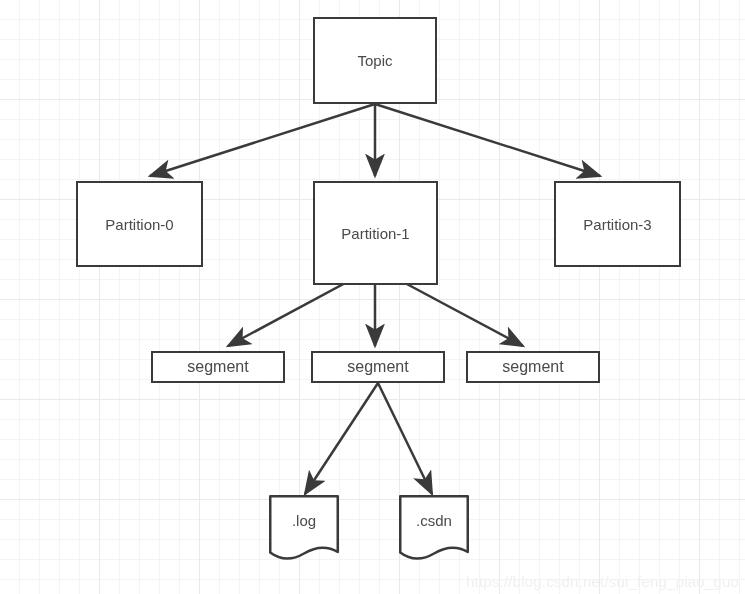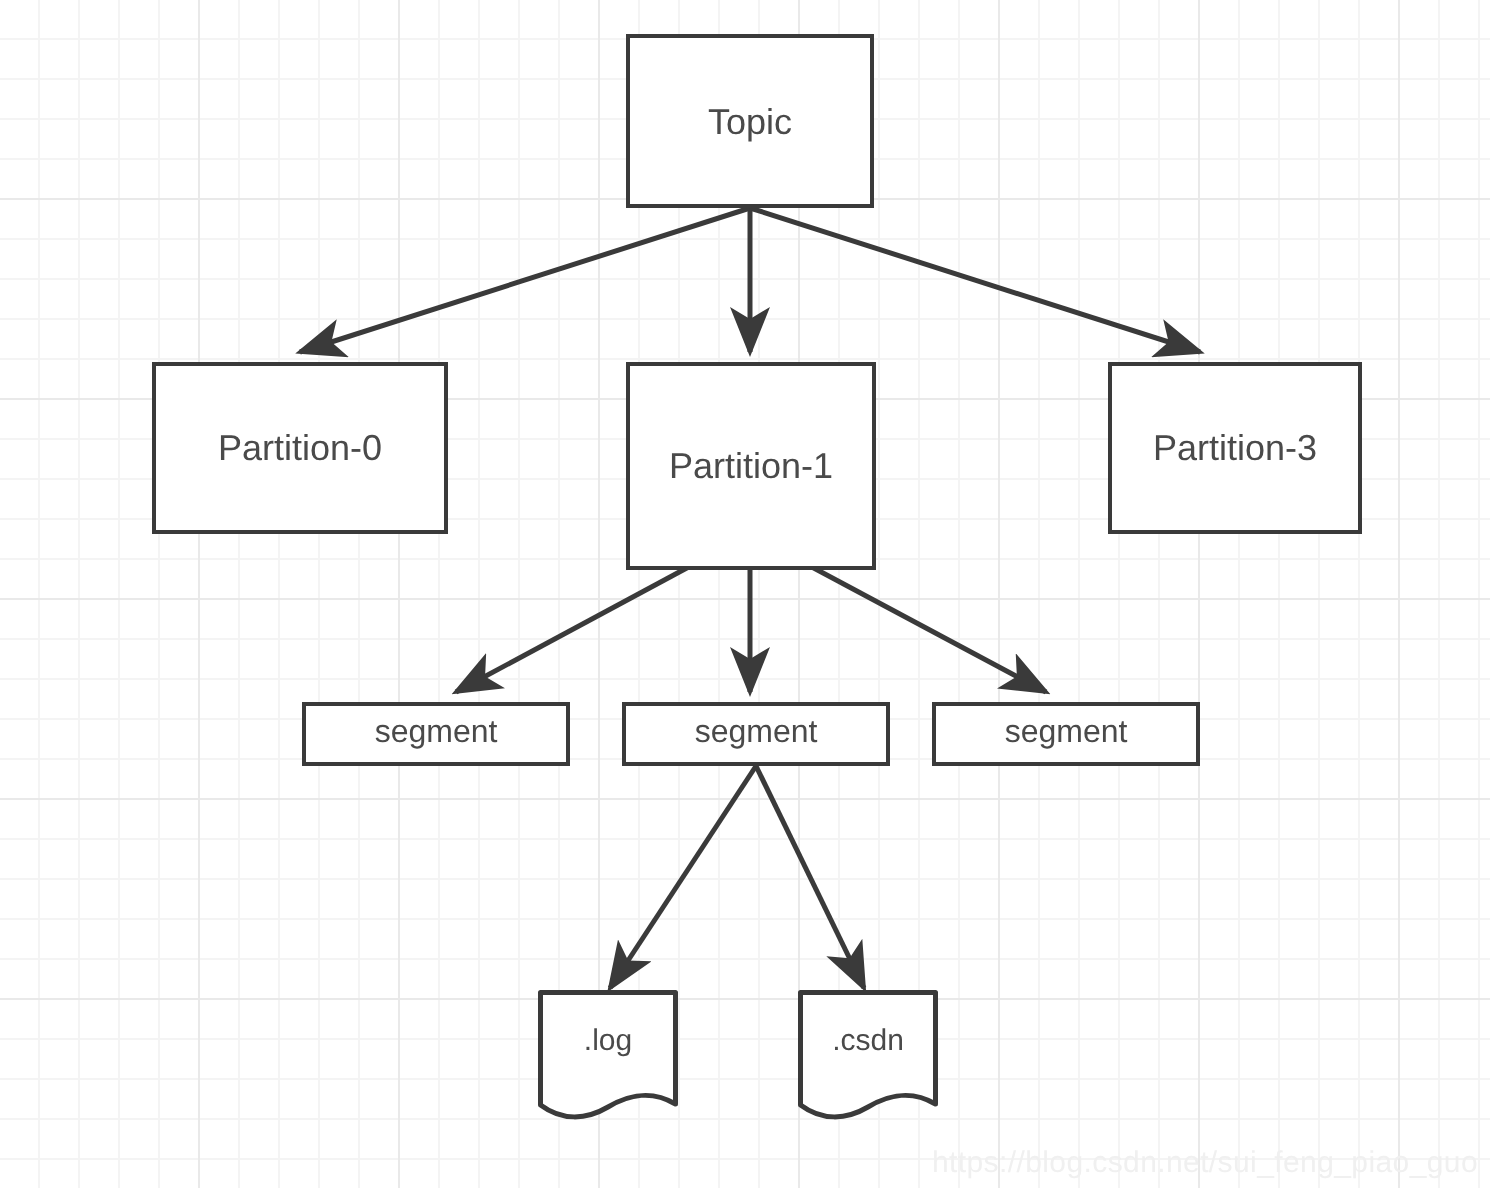--- a/index.html
+++ b/index.html
@@ -39,21 +39,21 @@
     background: #ffffff;
     border: 2.5px solid #3a3a3a;
     color: #4a4a4a;
     z-index: 2;
   }
   .node-label {
     display: block;
     line-height: 1;
     white-space: nowrap;
   }
-  .box-lg .node-label { font-size: 18px; }
+  .box-lg .node-label { font-size: 15px; }
   .box-sm .node-label { font-size: 16px; }
 
   
   .doc {
     position: absolute;
     z-index: 2;
   }
   .doc svg {
     position: absolute;
     left: 0;
@@ -124,21 +124,21 @@
     </g>
     <g>
       <line x1="378" y1="383" x2="432" y2="494" stroke="#3a3a3a" stroke-width="2.5" marker-end="url(#arrowhead)"></line>
     </g>
   </svg>
 
   <div class="node box-lg" style="left:313px; top:17px; width:124px; height:87px;">
     <span class="node-label">Topic</span>
   </div>
 
-  <div class="node box-lg" style="left:76px; top:181px; width:148px; height:86px;">
+  <div class="node box-lg" style="left:76px; top:181px; width:127px; height:86px;">
     <span class="node-label">Partition-0</span>
   </div>
   <div class="node box-lg" style="left:313px; top:181px; width:125px; height:104px;">
     <span class="node-label">Partition-1</span>
   </div>
   <div class="node box-lg" style="left:554px; top:181px; width:127px; height:86px;">
     <span class="node-label">Partition-3</span>
   </div>
 
   <div class="node box-sm" style="left:151px; top:351px; width:134px; height:32px;">

